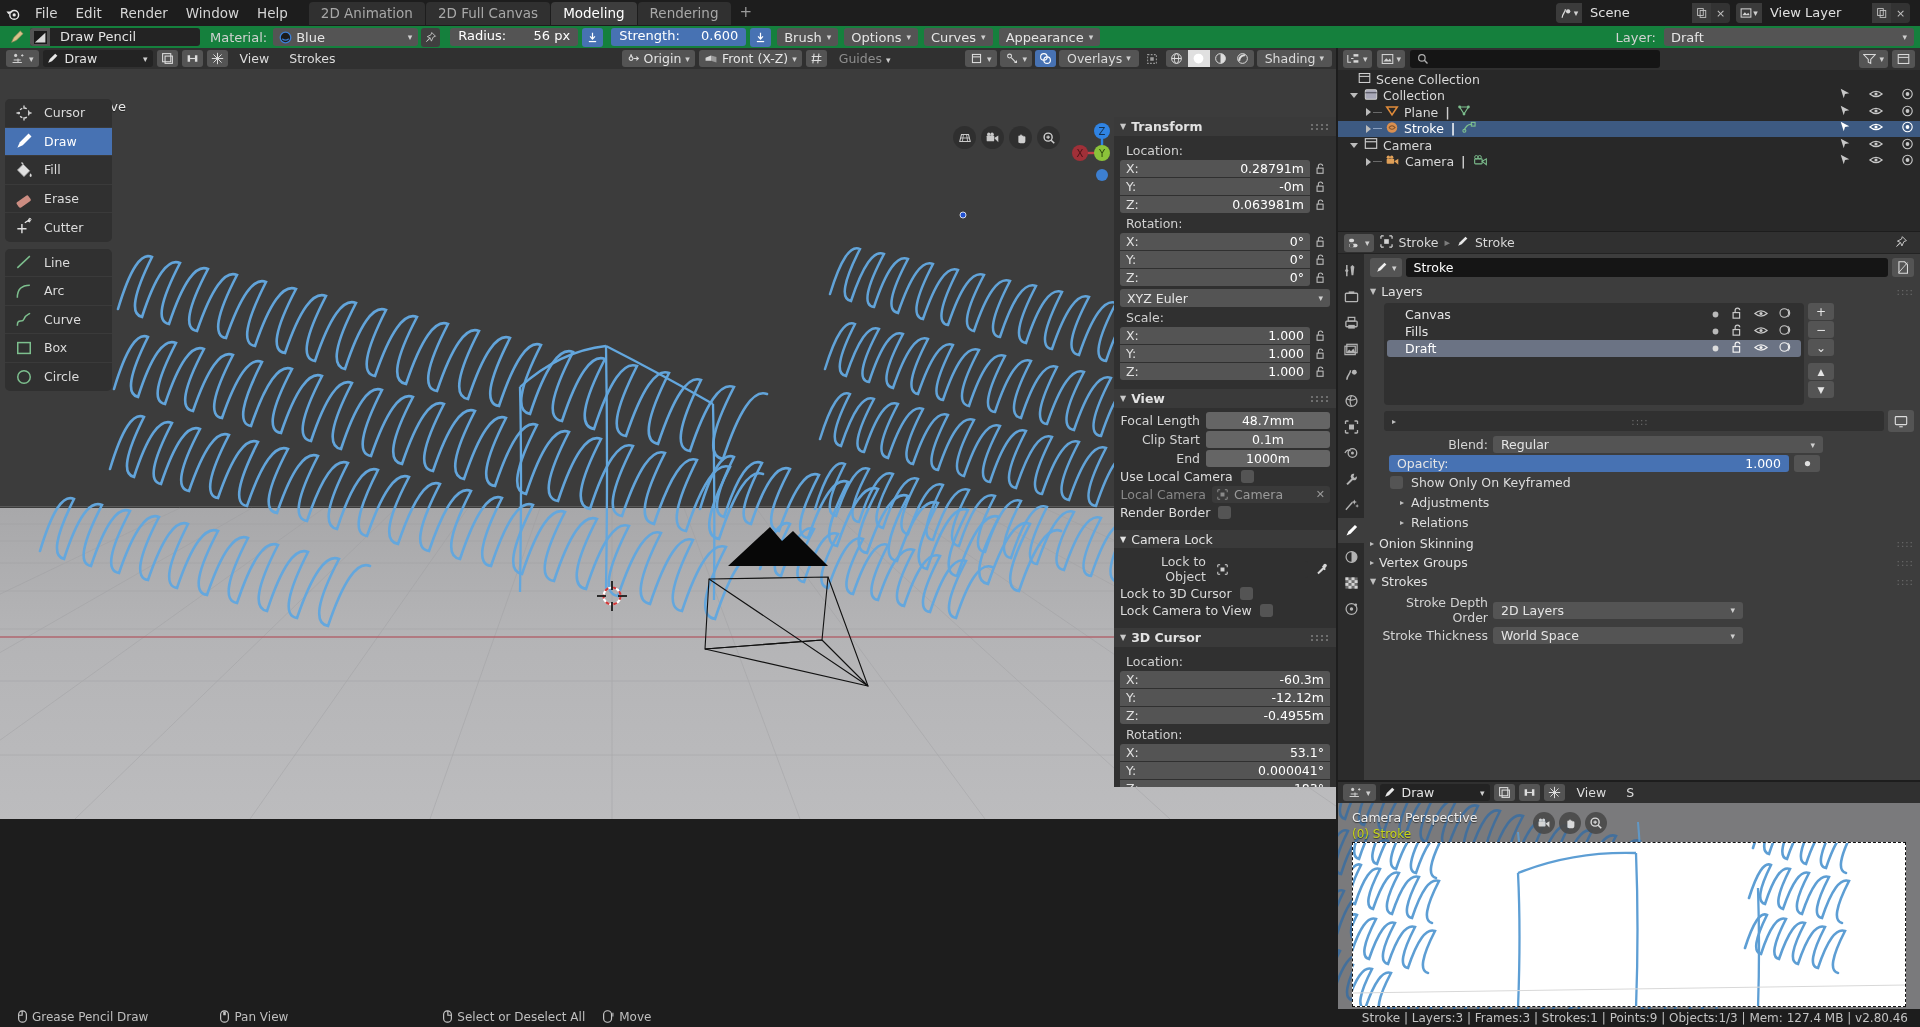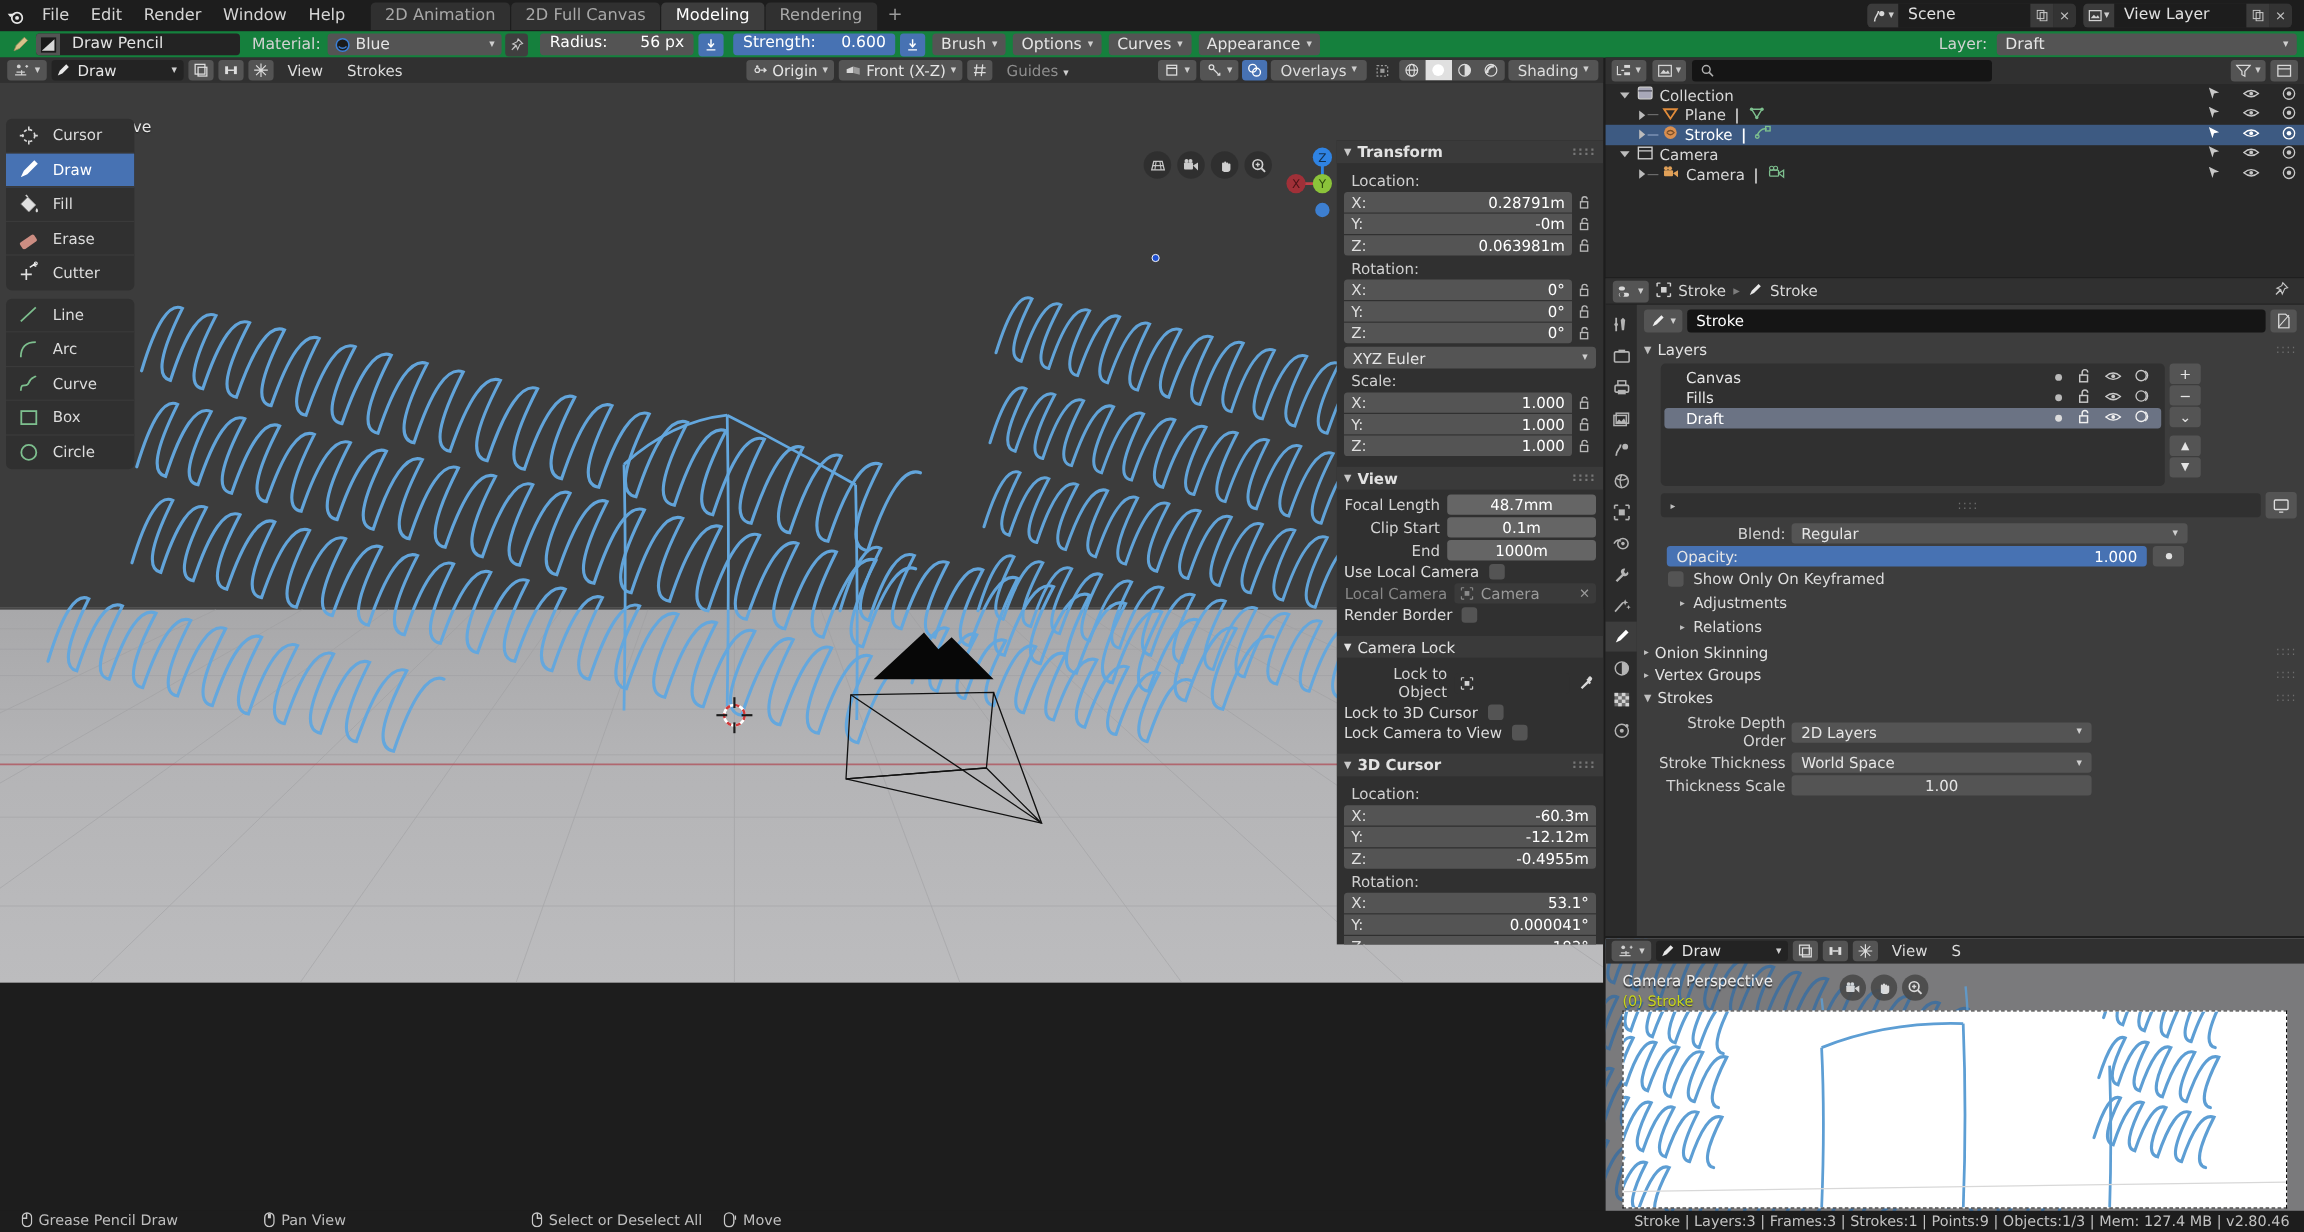--- a/index.html
+++ b/index.html
@@ -966,20 +966,27 @@
         <div class="ol-combo" style="padding:0 5px">
           <svg width="13" height="12" viewBox="0 0 16 14">
               <rect x="1.5" y="1.5" width="13" height="11" fill="none" stroke="#d8d8d8" stroke-width="1.3"></rect>
               <path d="M1.5 5 h13" stroke="#d8d8d8" stroke-width="1.3"></path>
             </svg>
         </div>
       </div>
     </div>
 
     <div class="ol-rows">
+      <div class="ol-row" style="padding-left:20px">
+        <span><svg width="13" height="12" viewBox="0 0 16 14">
+              <rect x="1.5" y="1.5" width="13" height="11" fill="none" stroke="#cfcfcf" stroke-width="1.3"></rect>
+              <path d="M1.5 5 h13" stroke="#cfcfcf" stroke-width="1.3"></path>
+            </svg></span>
+        <span class="ol-name">Scene Collection</span>
+      </div>
 
       <div class="ol-row" style="padding-left:12px">
         <span class="tri-d"></span>
         <span style="margin-left:6px"><svg width="14" height="13" viewBox="0 0 16 14">
               <rect x="1.5" y="1.5" width="13" height="11" rx="1.5" fill="#a8a8b8" stroke="#cfcfcf" stroke-width="1.2"></rect>
               <path d="M1.5 5 h13" stroke="#4a4a55" stroke-width="1.2"></path>
             </svg></span>
         <span class="ol-name">Collection</span>
         <span class="ol-icons">
           <span><svg width="12" height="12" viewBox="0 0 14 14">
@@ -1410,25 +1417,20 @@
         <div style="width:34px"></div>
       </div>
       <div class="pr-prow">
         <div class="pr-plabel">Stroke Thickness</div>
         <div class="pr-pfield" style="max-width:250px">
           <span class="cv">World Space</span>
             <span class="chev">▾</span>
         </div>
         <div style="width:34px"></div>
       </div>
-      <div class="pr-prow">
-        <div class="pr-plabel">Thickness Scale</div>
-        <div class="pr-pfield" style="max-width:250px;justify-content:center">1.00</div>
-        <div style="width:34px"></div>
-      </div>
     </div>
   </div>
 
   <div class="campv">
     <svg width="582" height="237" style="position:absolute;left:0;top:0">
       <rect width="582" height="237" fill="#7a7a7c"></rect>
       <g stroke="#3f6f9e" stroke-width="2.6" fill="none" stroke-linecap="round" opacity="0.92">
         <path d="M-10 30 q13 -42 24 -36 q-20 40 -7 43 q14 -44 27 -38 q-21 41 -8 44 q15 -45 28 -39 q-22 42 -8 45 q15 -46 29 -40 q-22 43 -8 45 q15 -46 29 -40 q-22 43 -8 46 q16 -47 30 -41 q-23 44 -8 46 q16 -47 30 -41 q-23 44 -8 47 q16 -48 30 -42 q-23 45 -8 47 q16 -48 31 -42 q-24 45 -8 48 q16 -49 31 -43 q-24 46 -8 48 q17 -49 31 -43 q-24 46 -8 49 q17 -50 31 -44 q-24 47 -8 49 q17 -50 32 -44 q-25 47 -8 50 q17 -51 32 -45 q-25 48 -8 50 q17 -51 32 -45 q-25 48 -8 51 q17 -52 32 -46 q-25 49 -8 51 q18 -52 33 -46 q-26 49 -8 52 q18 -53 33 -47 q-26 50 -8 52"></path>
         <path d="M-14 85 q13 -42 24 -36 q-20 40 -7 43 q14 -44 27 -38 q-21 41 -8 44 q15 -45 28 -39 q-22 42 -8 45 q15 -46 29 -40 q-22 43 -8 45 q15 -46 29 -40 q-22 43 -8 46 q16 -47 30 -41 q-23 44 -8 46 q16 -47 30 -41 q-23 44 -8 47 q16 -48 30 -42 q-23 45 -8 47 q16 -48 31 -42 q-24 45 -8 48 q16 -49 31 -43 q-24 46 -8 48 q17 -49 31 -43 q-24 46 -8 49 q17 -50 31 -44 q-24 47 -8 49 q17 -50 32 -44 q-25 47 -8 50 q17 -51 32 -45 q-25 48 -8 50 q17 -51 32 -45 q-25 48 -8 51 q17 -52 32 -46 q-25 49 -8 51 q18 -52 33 -46 q-26 49 -8 52 q18 -53 33 -47 q-26 50 -8 52"></path>
         <path d="M-18 145 q13 -42 24 -36 q-20 40 -7 43 q14 -44 27 -38 q-21 41 -8 44 q15 -45 28 -39 q-22 42 -8 45 q15 -46 29 -40 q-22 43 -8 45 q15 -46 29 -40 q-22 43 -8 46 q16 -47 30 -41 q-23 44 -8 46 q16 -47 30 -41 q-23 44 -8 47 q16 -48 30 -42 q-23 45 -8 47 q16 -48 31 -42 q-24 45 -8 48 q16 -49 31 -43 q-24 46 -8 48 q17 -49 31 -43 q-24 46 -8 49 q17 -50 31 -44 q-24 47 -8 49 q17 -50 32 -44 q-25 47 -8 50 q17 -51 32 -45 q-25 48 -8 50 q17 -51 32 -45 q-25 48 -8 51 q17 -52 32 -46 q-25 49 -8 51 q18 -52 33 -46 q-26 49 -8 52 q18 -53 33 -47 q-26 50 -8 52"></path>

